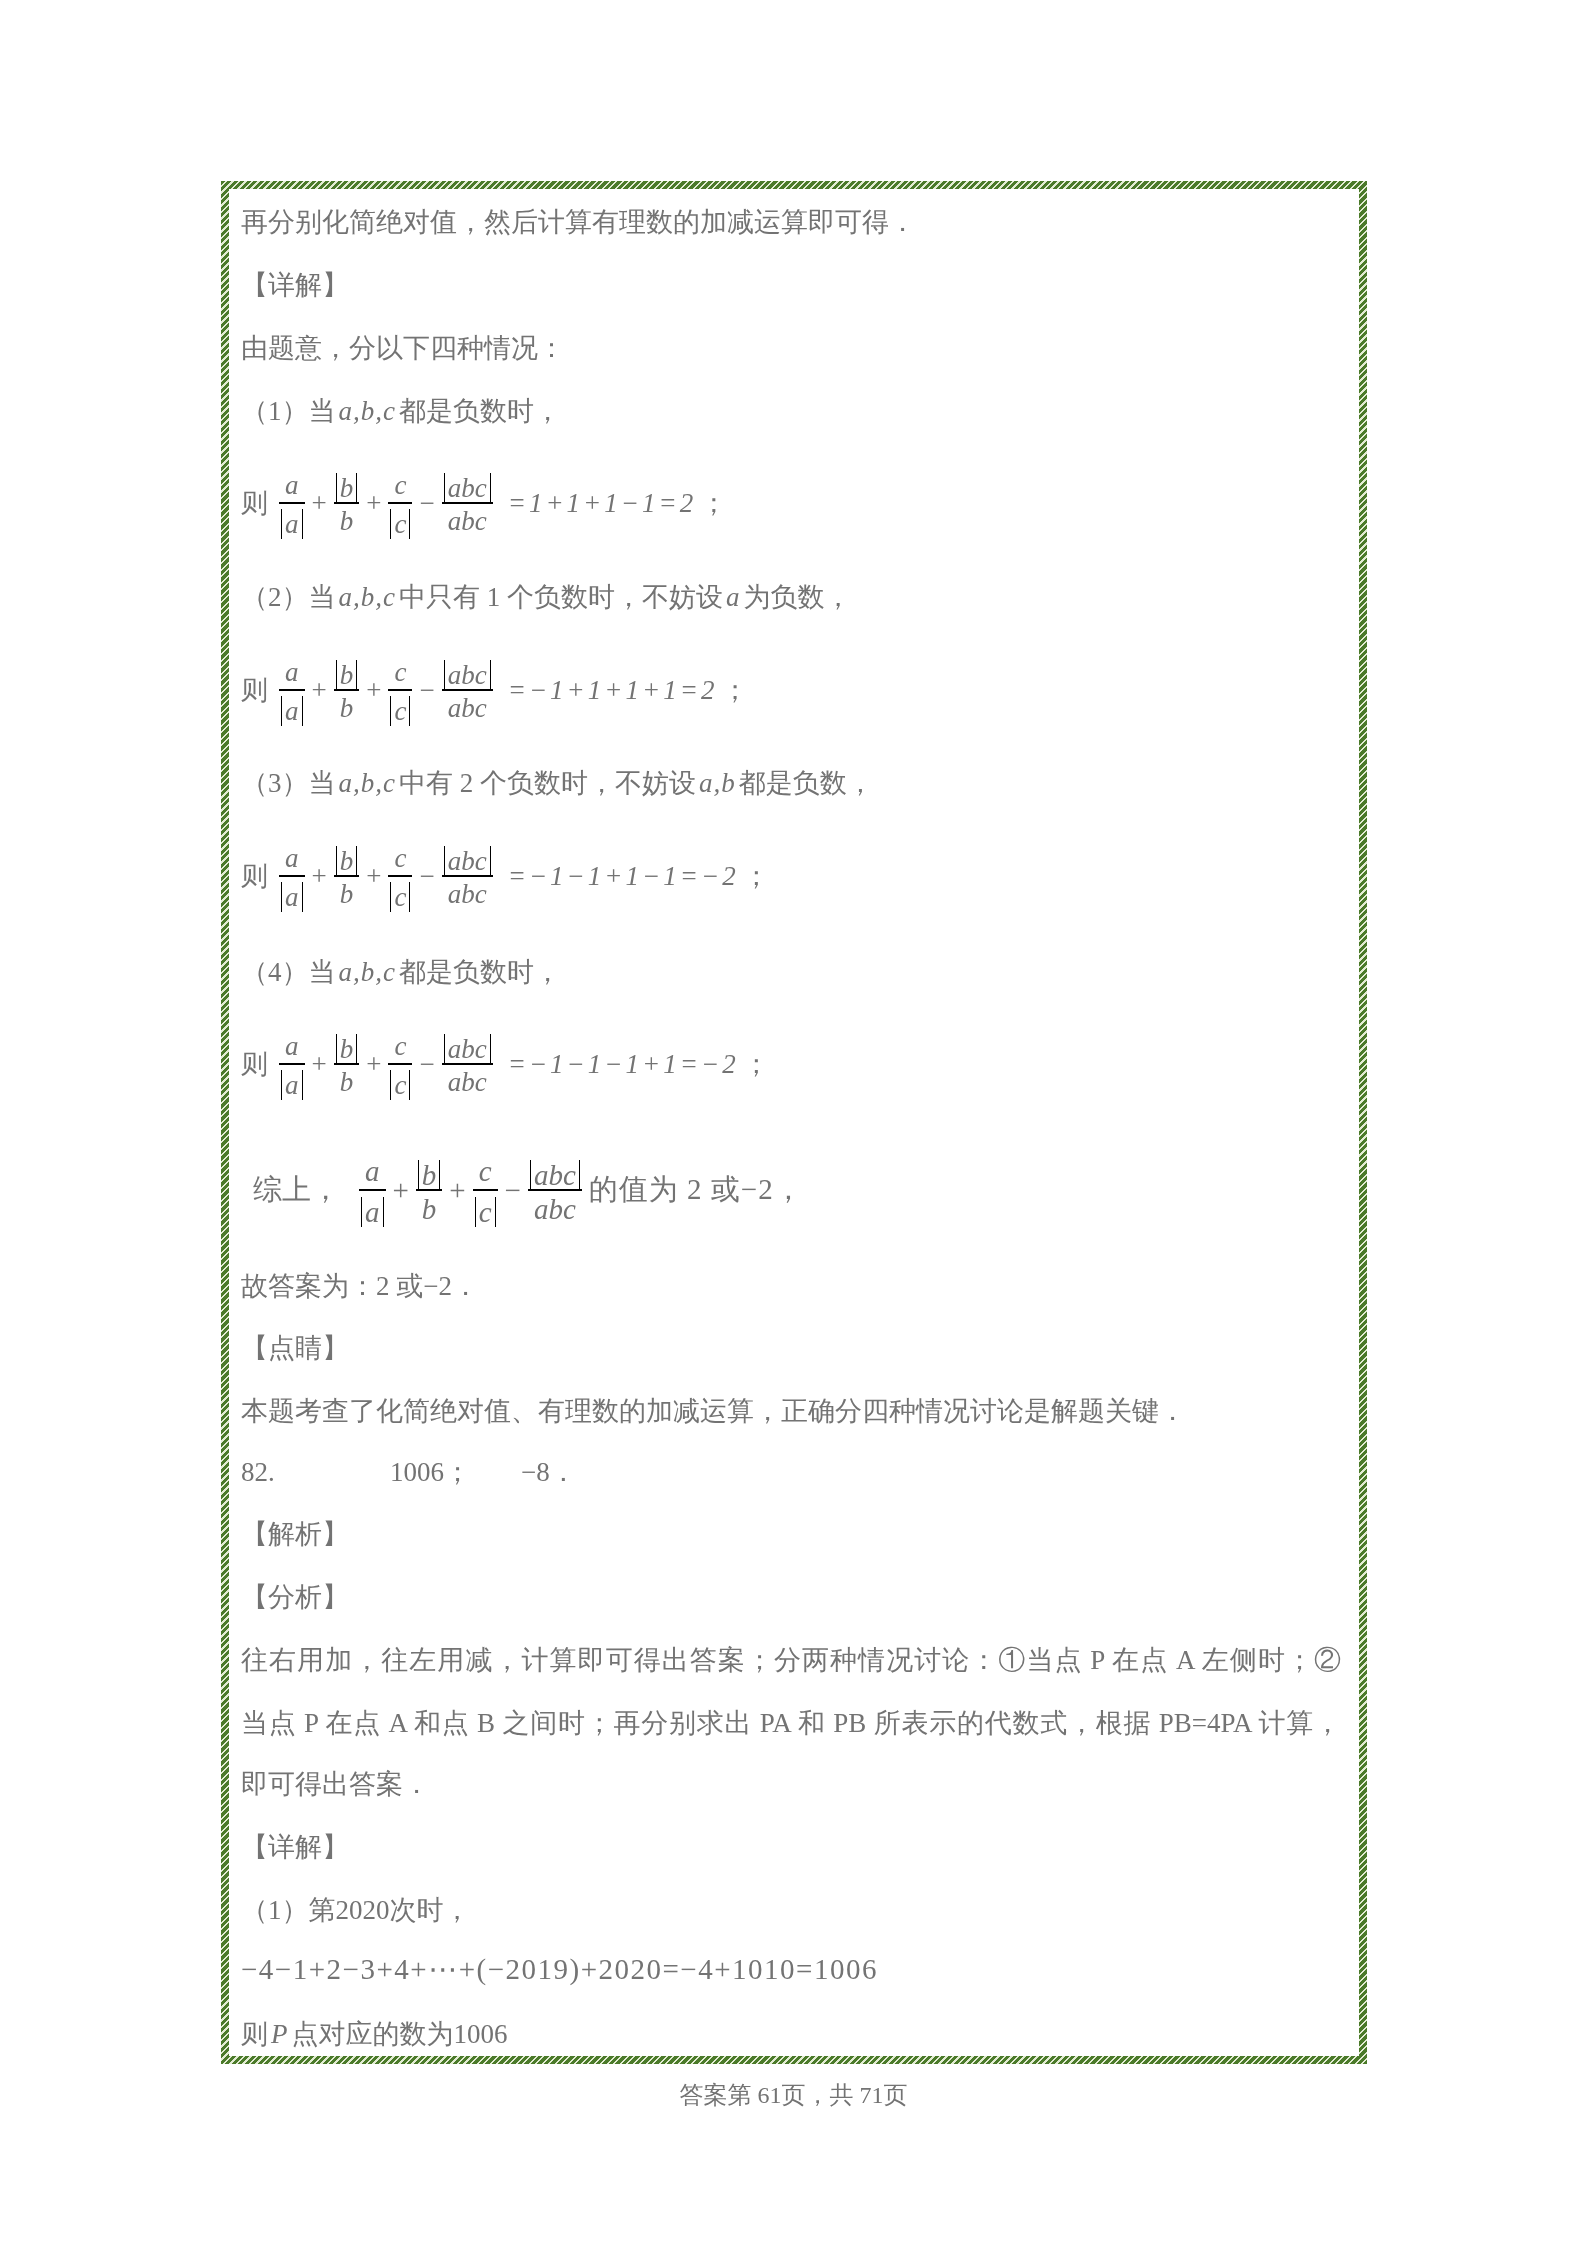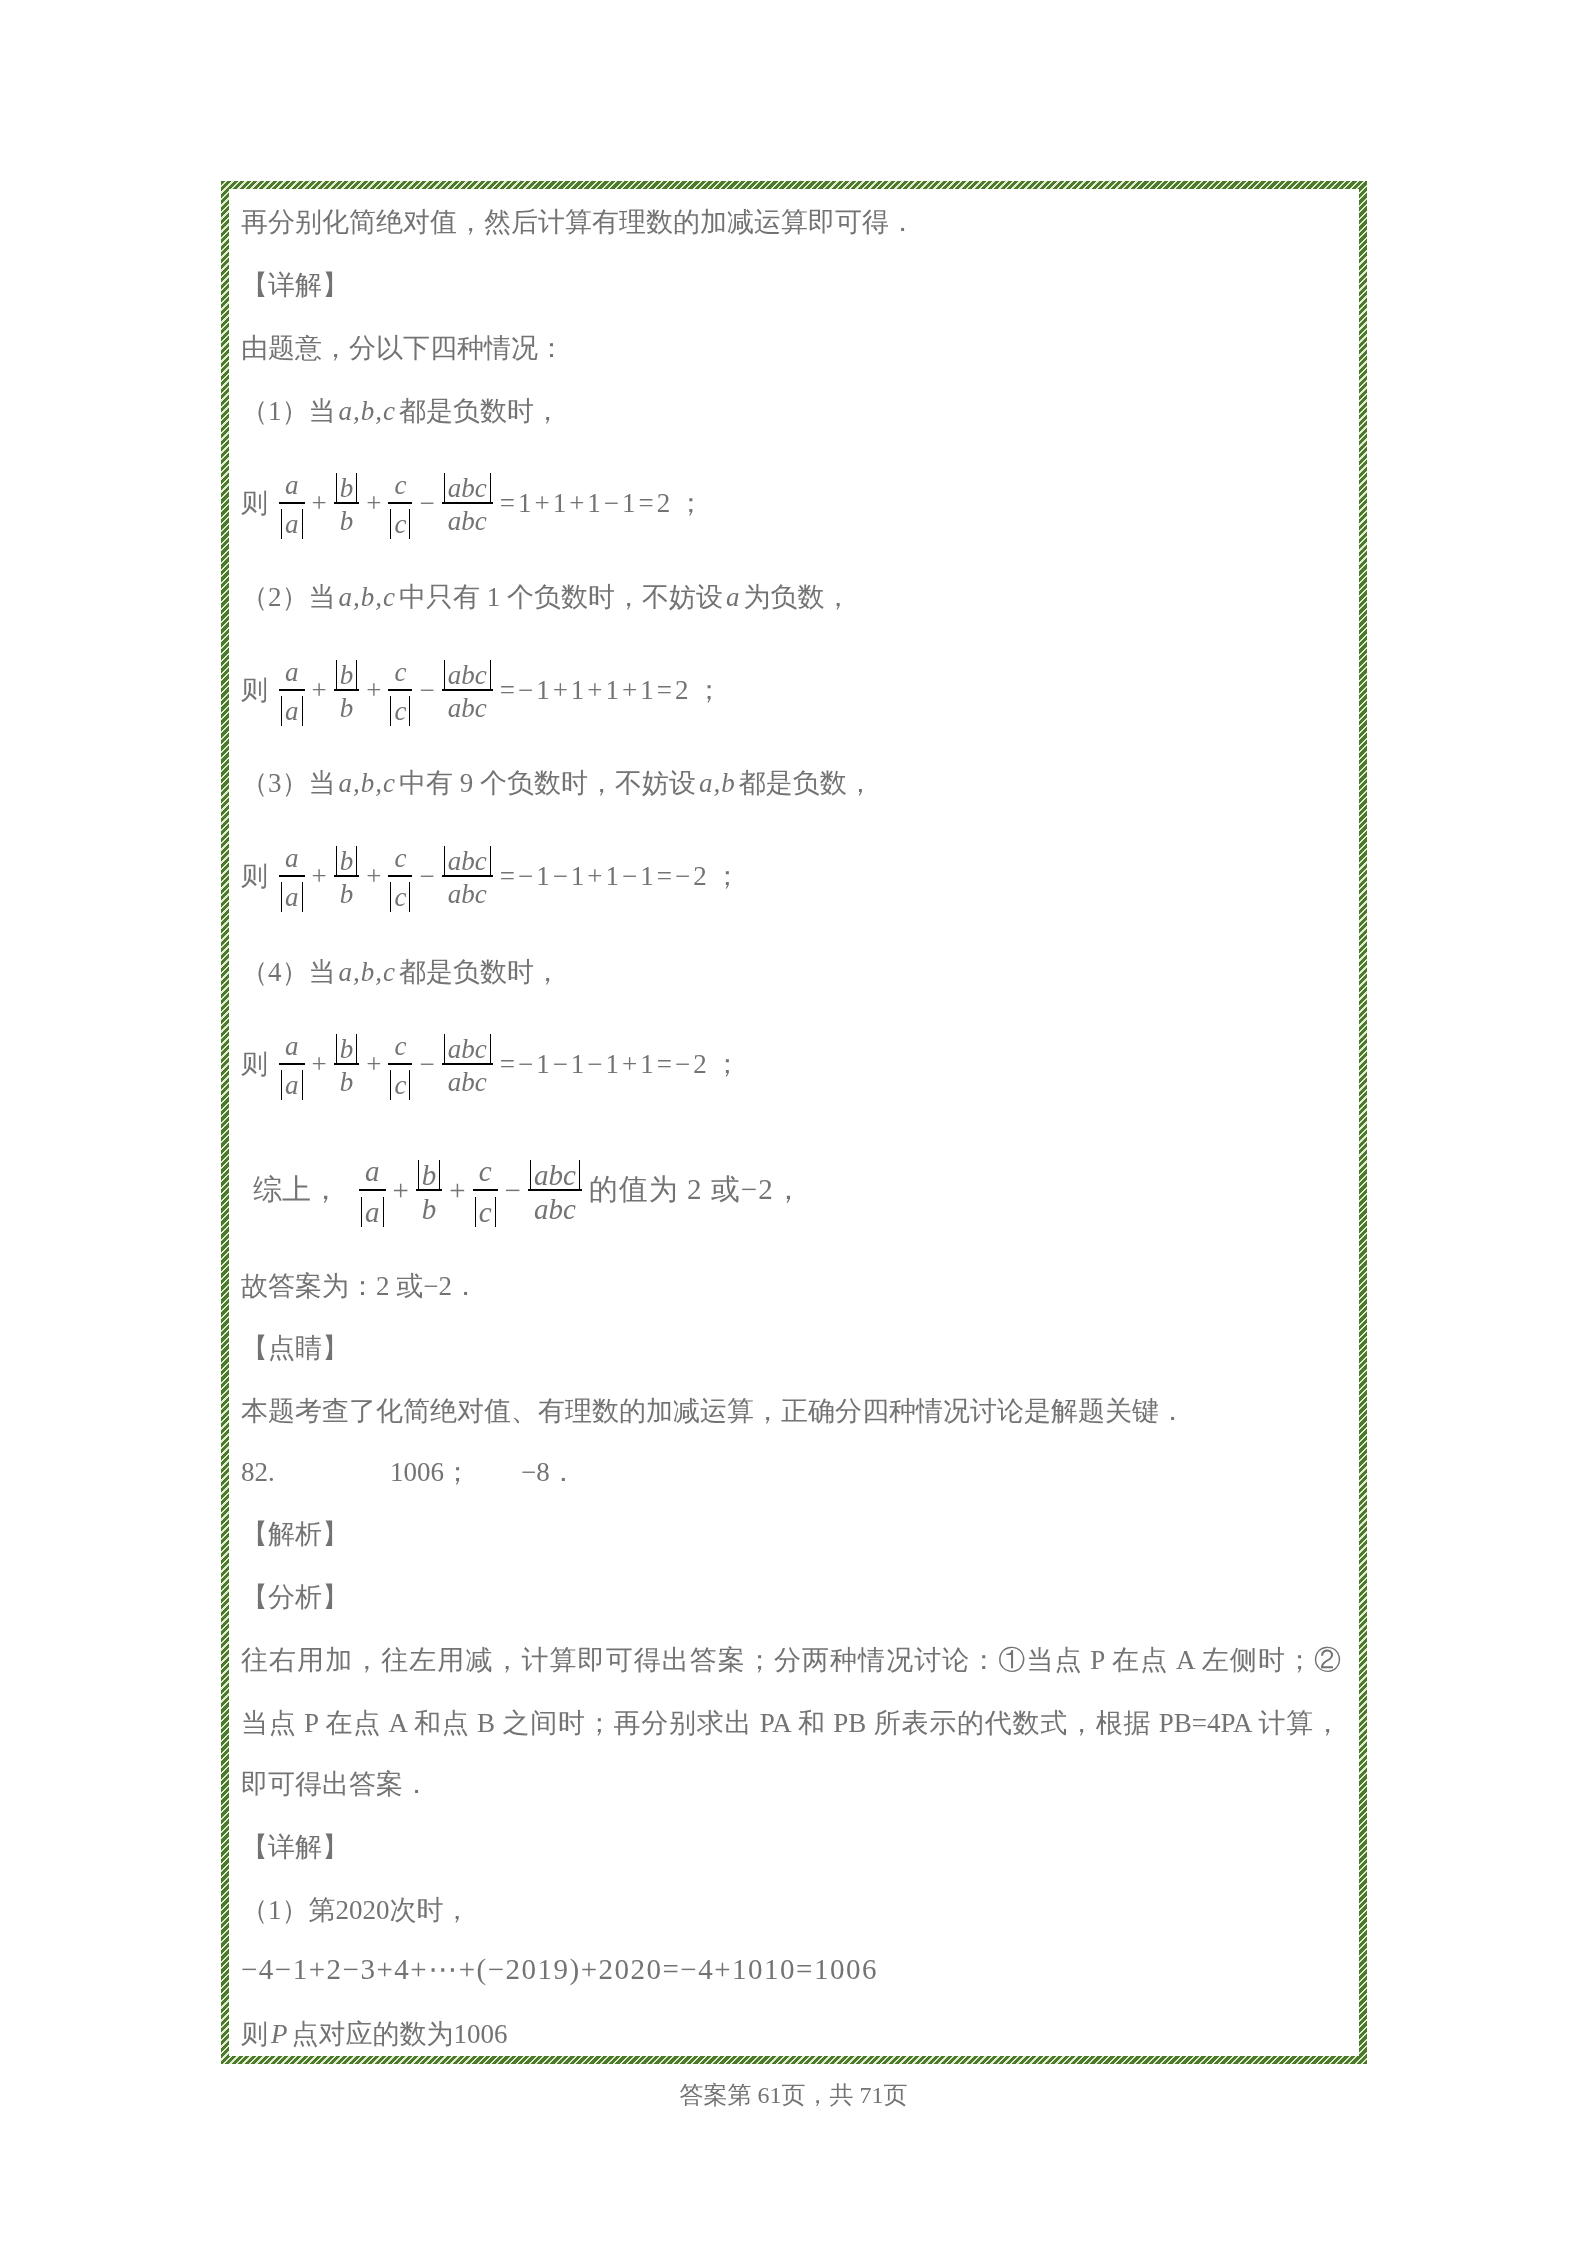--- a/index.html
+++ b/index.html
@@ -68,21 +68,21 @@
   .abs {
     display: inline-block;
     border-left: 1.6px solid #000;
     border-right: 1.6px solid #000;
     padding: 0 3px;
     height: 30px;
     line-height: 30px;
     vertical-align: middle;
   }
   .op { margin: 0 4px; }
-  .res { margin-left: 4px; letter-spacing: 3px; }
+  .res { margin-left: 12px; letter-spacing: 3px; font-style: italic; }
   .end { margin-left: 4px; }
   .lead-gap { margin-right: 8px; }
   .sum-prefix { margin-right: 16px; margin-left: 12px; }
   .sum-suffix { margin-left: 4px; letter-spacing: 1px; }
   .eq { font-size: 29px; letter-spacing: 1.5px; }
   .col { display: inline-block; }
   .c82a { width: 101px; }
   .c82b { width: 131px; margin-left: 48px; }
   .footer {
     position: absolute;
@@ -166,21 +166,21 @@
     <span class="frac">
         <span class="num"><span class="abs">abc</span></span>
         <span class="bar"></span>
         <span class="den">abc</span>
       </span>
     <span class="res">=−1+1+1+1=2</span>
       <span class="end">；</span>
   </div>
 
   <div class="ln" style="top:765px">
-    <span>（3）</span><span>当</span><span class="mi-vars">a,b,c</span><span>中有 9 个负数时，不妨设</span><span class="mi-vars">a,b</span><span>都是负数，</span>
+    <span>（3）</span><span>当</span><span class="mi-vars">a,b,c</span><span>中有 2 个负数时，不妨设</span><span class="mi-vars">a,b</span><span>都是负数，</span>
   </div>
   <div class="fl" style="top:839px">
     <span class="lead-gap">则</span>
     <span class="frac">
         <span class="num">a</span>
         <span class="bar"></span>
         <span class="den"><span class="abs">a</span></span>
       </span>
     <span class="op">+</span>
     <span class="frac">

